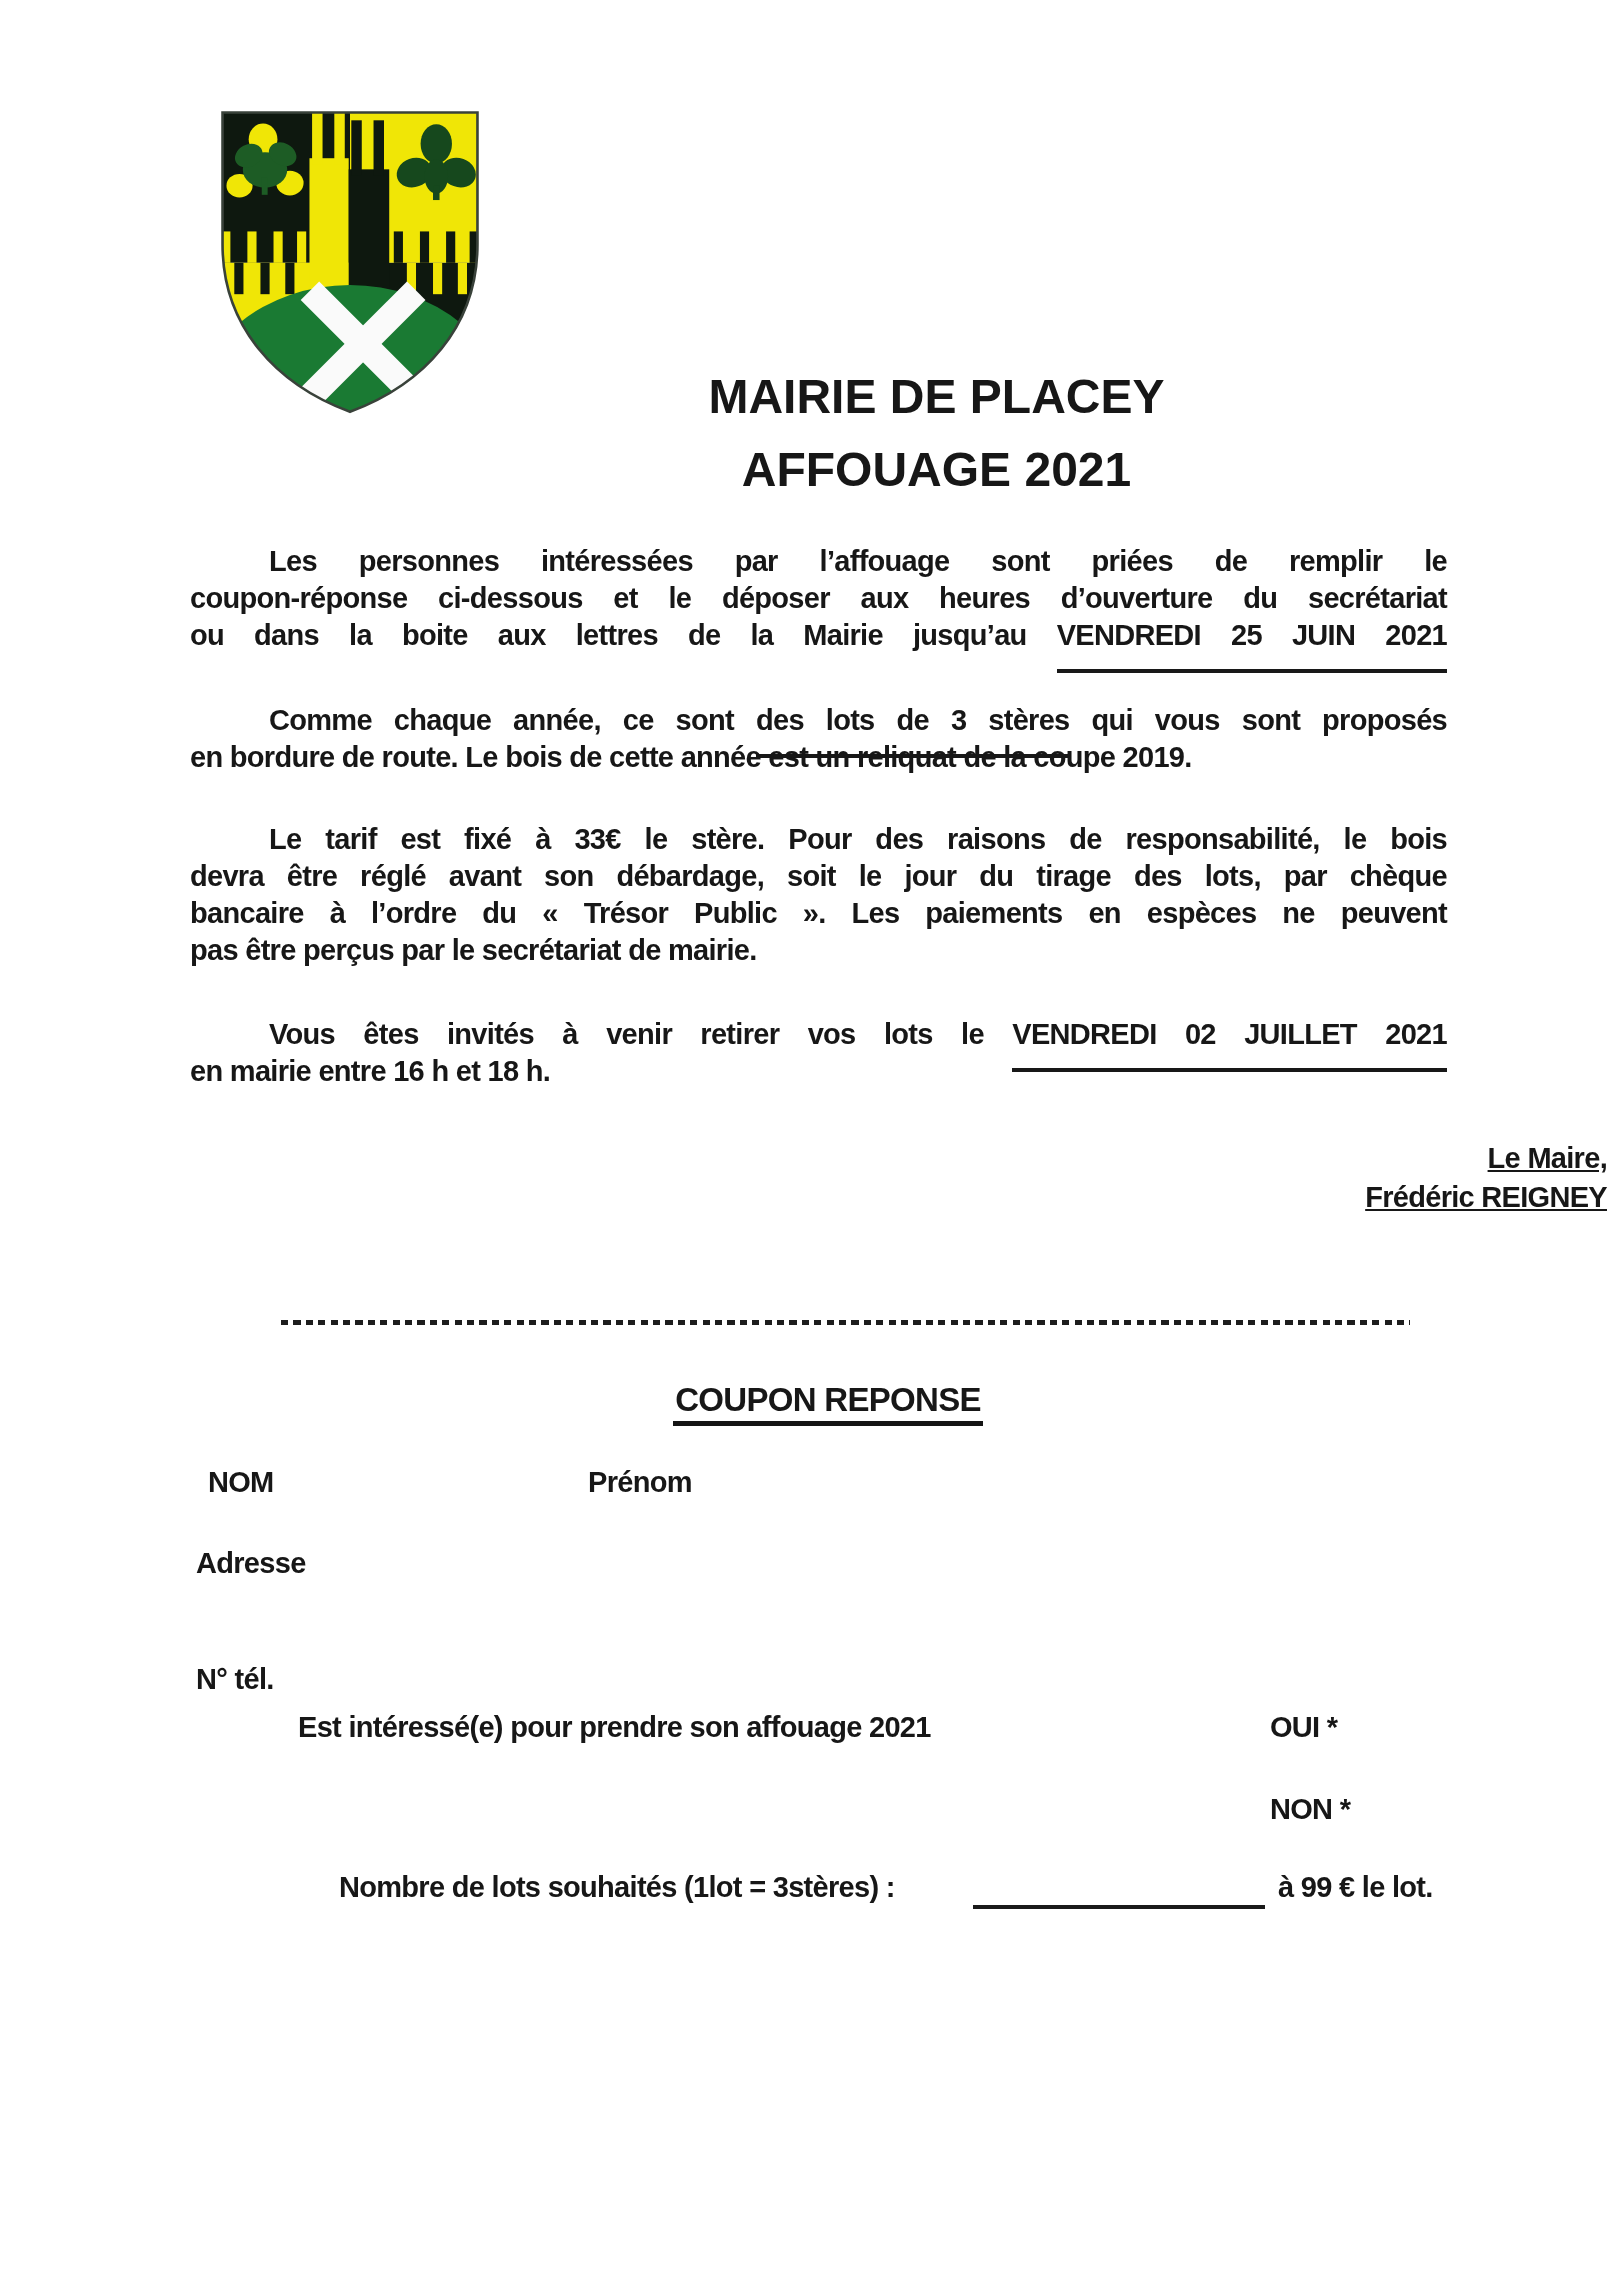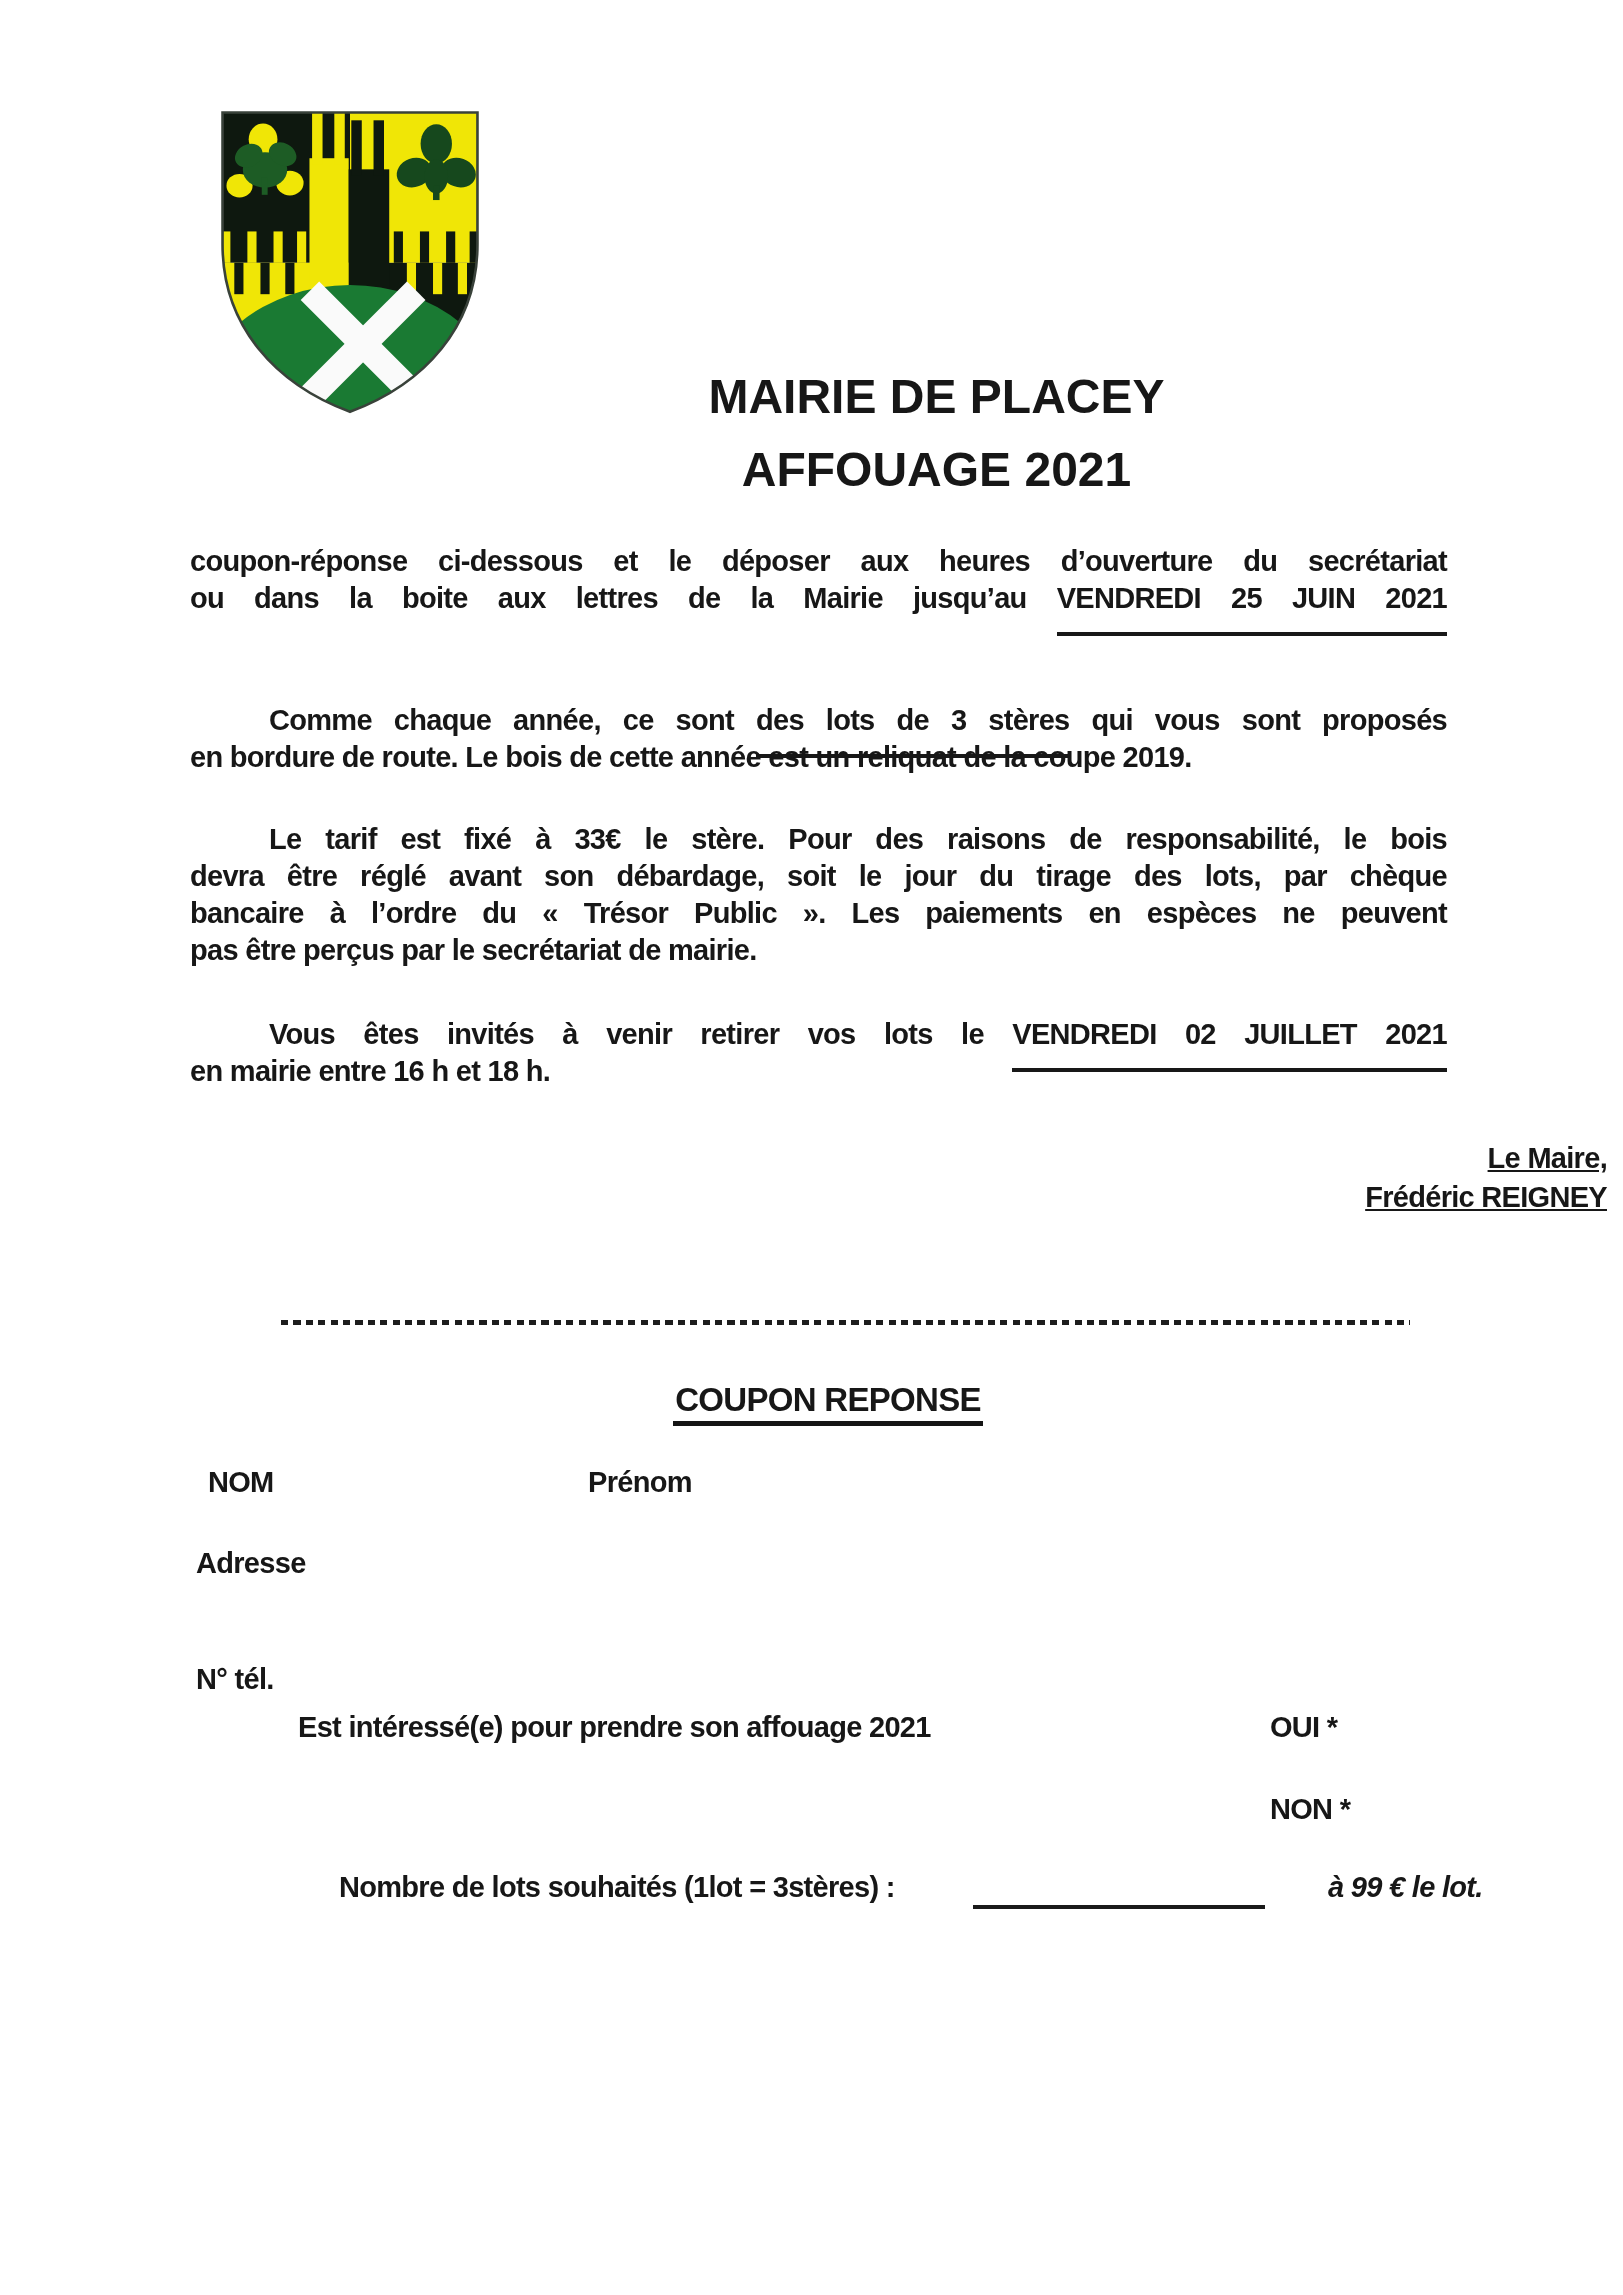--- a/index.html
+++ b/index.html
@@ -44,21 +44,21 @@
   .lbl-nom{left:208px;top:1466px;}
   .lbl-prenom{left:588px;top:1466px;}
   .lbl-adresse{left:196px;top:1547px;}
   .lbl-tel{left:196px;top:1627px;margin-top:36px;}
   .lbl-question{left:298px;top:1711px;}
   .lbl-oui{left:1270px;top:1711px;}
   .lbl-non{left:1270px;top:1793px;}
   .lbl-lots{left:312px;top:1871px;margin-left:27px;}
   .blank-line{position:absolute;left:973px;top:1867px;width:292px;height:38px;
               border-bottom:4.6px solid #1a1a1a;}
-  .lbl-price{left:1328px;top:1871px;font-style:italic;}
+  .lbl-price{left:1278px;top:1871px;}
   .lbl-signature{left:888px;top:2036px;}
   .lbl-footnote{left:195px;top:2076px;}
 </style>
 </head>
 <body>
 
 <div class="page">
 
   <div class="logo">
     <svg viewBox="0 0 410 472" width="268" height="309" aria-hidden="true">
@@ -133,20 +133,21 @@
       <path d="M10,8 H400 V210 C400,336 318,424 205,466 C92,424 10,336 10,210 Z" fill="none" stroke="#39423a" stroke-width="4"></path>
     </svg>
   </div>
 
   <div class="title">
     <div>MAIRIE DE PLACEY</div>
     <div>AFFOUAGE 2021</div>
   </div>
 
   <div class="para p1">
+      <div class="tline just ind"><span>Les personnes intéressées par l’affouage sont priées de remplir le</span></div>
       <div class="tline just"><span>coupon-réponse ci-dessous et le déposer aux heures d’ouverture du secrétariat</span></div>
       <div class="tline just"><span>ou dans la boite aux lettres de la Mairie jusqu’au </span><span class="u">VENDREDI 25 JUIN 2021</span></div>
     </div>
   <div class="para p2">
       <div class="tline just ind"><span>Comme chaque année, ce sont </span><span class="u">des lots de 3 stères</span><span> qui vous sont proposés</span></div>
       <div class="tline"><span>en bordure de route. Le bois de cette année est un reliquat de la coupe 2019.</span></div>
     </div>
   <div class="para p3">
       <div class="tline just ind"><span>Le tarif est fixé à 33€ le stère. Pour des raisons de responsabilité, le bois</span></div>
       <div class="tline just"><span>devra être réglé avant son débardage, soit le jour du tirage des lots, par chèque</span></div>

